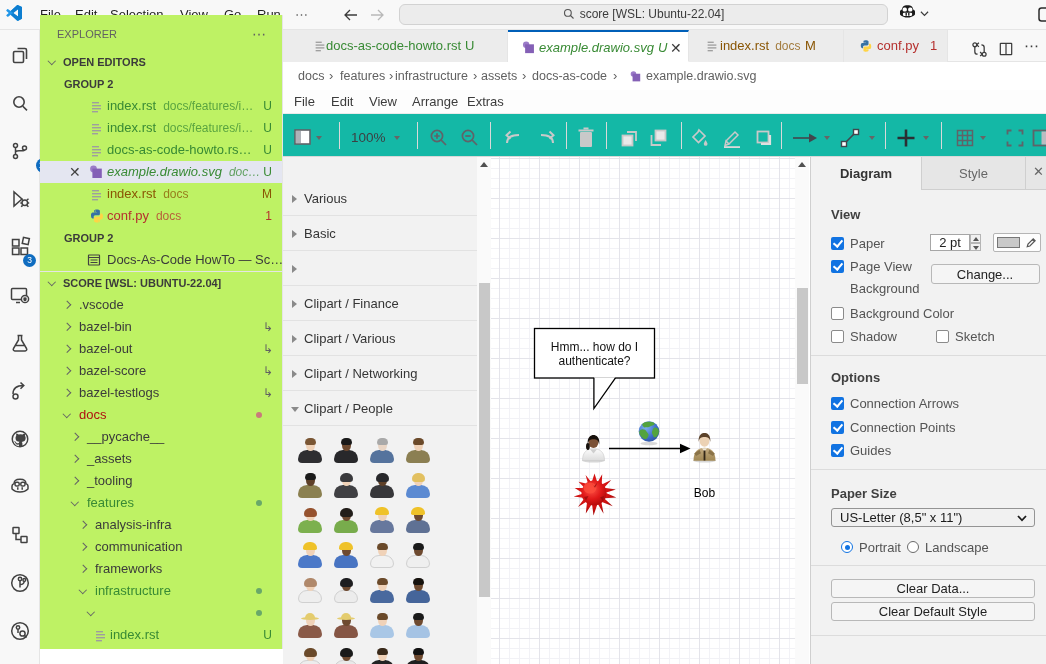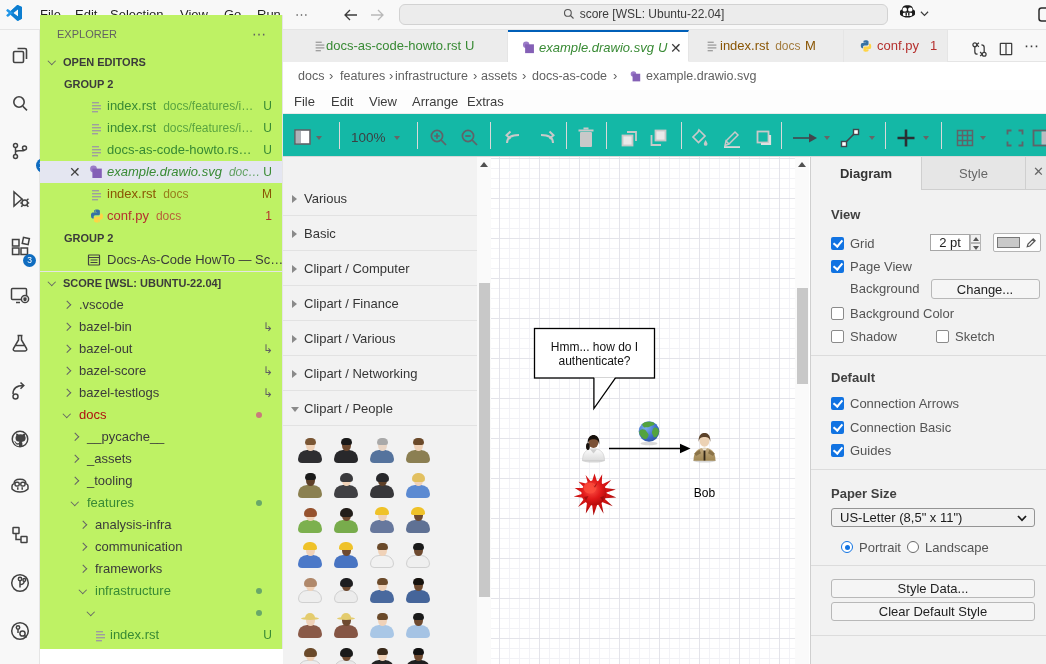--- a/index.html
+++ b/index.html
@@ -545,21 +545,20 @@
   <div class="psec" style="top:24px">
       <div class="ptri"></div>
       <span style="position:absolute;left:21px;line-height:35px">Various</span>
     </div>
   <div class="psec" style="top:59px">
       <div class="ptri"></div>
       <span style="position:absolute;left:21px;line-height:35px">Basic</span>
     </div>
   <div class="psec" style="top:94px">
       <div class="ptri"></div>
-      <span style="position:absolute;left:21px;line-height:35px">Clipart / Computer</span>
     </div>
   <div class="psec" style="top:129px">
       <div class="ptri"></div>
       <span style="position:absolute;left:21px;line-height:35px">Clipart / Finance</span>
     </div>
   <div class="psec" style="top:199px">
       <div class="ptri"></div>
       <span style="position:absolute;left:21px;line-height:35px">Clipart / Networking</span>
     </div>
   <div class="psec" style="top:164px">
@@ -801,64 +800,64 @@
   </div>
 
 <div id="fpanel">
   <div style="position:absolute;left:0;top:0;width:236px;height:33px;background:#e6e6e6;border-bottom:1px solid #cfcfcf"></div>
   <div style="position:absolute;left:111px;top:0;width:104px;height:32px;border-right:1px solid #cfcfcf;text-align:center;line-height:33px;color:#666">Style</div>
   <div style="position:absolute;left:0;top:0;width:111px;height:33px;background:#f2f2f2;border-right:1px solid #cfcfcf;text-align:center;line-height:33px;color:#333;font-weight:bold">Diagram</div>
   <span style="position:absolute;left:222px;top:7px;color:#666;font-size:13px">✕</span>
 
   <div class="fbold" style="position:absolute;left:20px;top:50px">View</div>
   <div class="cb on" style="left:20px;top:80px"></div>
-    <span style="position:absolute;left:39px;top:79px">Grid</span>
+    <span style="position:absolute;left:39px;top:79px">Paper</span>
   <div style="position:absolute;left:119px;top:77px;width:40px;height:17px;background:#fff;border:1px solid #a6a6a6;font-size:13px;color:#222;text-align:center;line-height:16px">2 pt</div>
   <div style="position:absolute;left:159px;top:77px;width:11px;height:8.5px;background:#f0f0f0;border:1px solid #b5b5b5">
       <div class="caret" style="left:1.5px;top:2px;border-top:none;border-bottom:4px solid #555;border-left:3px solid transparent;border-right:3px solid transparent"></div>
     </div>
   <div style="position:absolute;left:159px;top:85.5px;width:11px;height:8.5px;background:#f0f0f0;border:1px solid #b5b5b5">
       <div class="caret" style="left:1.5px;top:2.5px;border-top:4px solid #555;border-left:3px solid transparent;border-right:3px solid transparent"></div>
     </div>
   <div style="position:absolute;left:182px;top:76px;width:48px;height:19px;background:#fdfdfd;border:1px solid #b5b5b5;border-radius:2px">
     <div style="position:absolute;left:3px;top:3px;width:23px;height:11px;background:#c9c9c9;border:1px solid #777"></div>
     <svg style="position:absolute;left:31px;top:3px" width="12" height="12" viewBox="0 0 16 16" fill="none" stroke="#555" stroke-width="1.6">
         <path d="M3 13 L4 9.5 L11 2.5 L13.5 5 L6.5 12 Z M9.8 3.7 L12.3 6.2"></path>
       </svg>
   </div>
   <div class="cb on" style="left:20px;top:103px"></div>
     <span style="position:absolute;left:39px;top:102px">Page View</span>
   <span style="position:absolute;left:39px;top:124px">Background</span>
-  <div class="fbtn" style="left:119.5px;top:122px;width:109px;height:20px;line-height:19px">Change...</div>
+  <div class="fbtn" style="left:119.5px;top:107px;width:109px;height:20px;line-height:19px">Change...</div>
   <div class="cb off" style="left:20px;top:150px"></div>
     <span style="position:absolute;left:39px;top:149px">Background Color</span>
   <div class="cb off" style="left:20px;top:173px"></div>
     <span style="position:absolute;left:39px;top:172px">Shadow</span>
   <div class="cb off" style="left:125px;top:173px"></div>
     <span style="position:absolute;left:144px;top:172px">Sketch</span>
   <div class="fsep" style="top:198px"></div>
 
-  <div class="fbold" style="position:absolute;left:20px;top:213px">Default</div>
+  <div class="fbold" style="position:absolute;left:20px;top:213px">Options</div>
   <div class="cb on" style="left:20px;top:240px"></div>
     <span style="position:absolute;left:39px;top:239px">Connection Arrows</span>
   <div class="cb on" style="left:20px;top:264px"></div>
-    <span style="position:absolute;left:39px;top:263px">Connection Basic</span>
+    <span style="position:absolute;left:39px;top:263px">Connection Points</span>
   <div class="cb on" style="left:20px;top:287px"></div>
     <span style="position:absolute;left:39px;top:286px">Guides</span>
   <div class="fsep" style="top:312px"></div>
 
   <div class="fbold" style="position:absolute;left:20px;top:329px">Paper Size</div>
   <div style="position:absolute;left:20px;top:351px;width:204px;height:19px;background:#f1f1f1;border:1px solid #949494;border-radius:3px;font-size:13px;color:#1a1a1a;line-height:18px;padding-left:8px">US-Letter (8,5" x 11")
     <svg style="position:absolute;right:7px;top:5px" width="10" height="9" viewBox="0 0 10 8" fill="none" stroke="#1a1a1a" stroke-width="1.8">
         <path d="M1 1.5 L5 5.8 L9 1.5"></path>
       </svg>
   </div>
   <div style="position:absolute;left:30px;top:384px;width:12px;height:12px;border-radius:50%;border:1.5px solid #1173e2;background:#fff"></div>
   <div style="position:absolute;left:33.5px;top:387.5px;width:5px;height:5px;border-radius:50%;background:#1173e2"></div>
   <span style="position:absolute;left:48px;top:383px">Portrait</span>
   <div style="position:absolute;left:96px;top:384px;width:12px;height:12px;border-radius:50%;border:1px solid #6a6a6a;background:#fff"></div>
   <span style="position:absolute;left:114px;top:383px">Landscape</span>
   <div class="fsep" style="top:408px"></div>
 
-  <div class="fbtn" style="left:20px;top:422px;width:204px;height:19px;line-height:18px">Style Data...</div>
+  <div class="fbtn" style="left:20px;top:422px;width:204px;height:19px;line-height:18px">Clear Data...</div>
   <div class="fbtn" style="left:20px;top:445px;width:204px;height:19px;line-height:18px">Clear Default Style</div>
   <div class="fsep" style="top:478px"></div>
 </div>
 
 </body></html>

